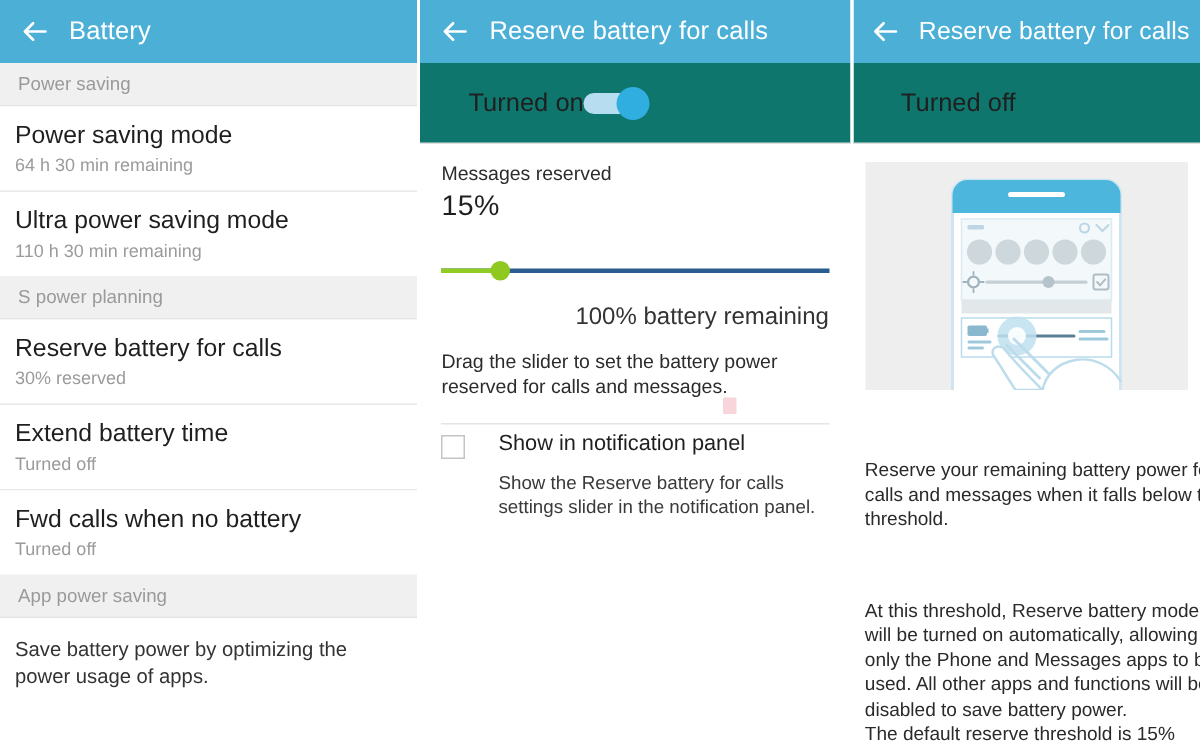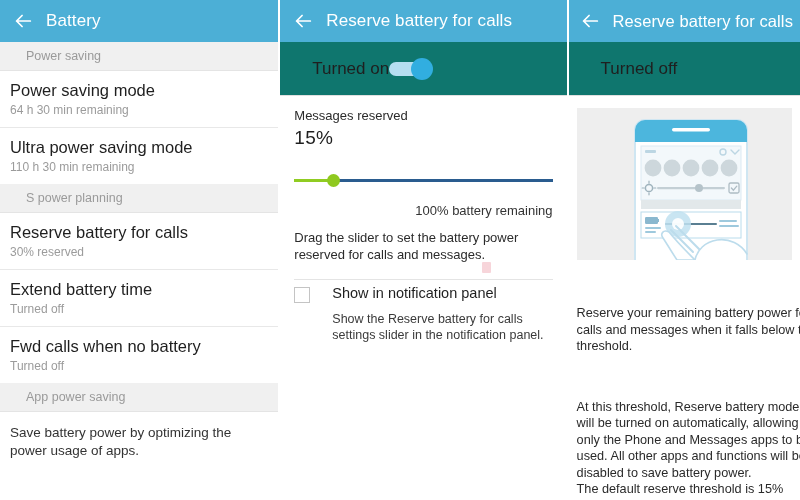--- a/index.html
+++ b/index.html
@@ -38,21 +38,21 @@
     white-space: nowrap;
   }
   .panel-3 .appbar { padding-left: 10px; }
   .panel-3 .appbar-title { font-size: 16.5px; }
 
   
   .section-head {
     background: #f0f0f0;
     color: #9a9a9a;
     font-size: 12.5px;
-    padding: 7px 10px 7px 26px;
+    padding: 7px 10px 7px 12px;
     border-bottom: 1px solid #e4e4e4;
   }
   .list-row {
     padding: 9px 10px 9px 10px;
     border-bottom: 1px solid #e8e8e8;
     background: #fff;
   }
   .list-row.no-border { border-bottom: none; }
   .row-title {
     font-size: 16.5px;
@@ -115,21 +115,21 @@
     width: 15%; height: 3px; background: #90cc22;
   }
   .slider-thumb {
     position: absolute; top: 3px; left: 15%;
     margin-left: -6px;
     width: 13px; height: 13px; border-radius: 50%;
     background: #8fc91f;
   }
   .remaining {
     text-align: right;
-    font-size: 13px;
+    font-size: 16px;
     color: #333;
     margin-top: 12px;
   }
   .hint {
     font-size: 13px;
     color: #2b2b2b;
     line-height: 17px;
     margin-top: 11px;
     padding-bottom: 16px;
     border-bottom: 1px solid #e4e4e4;

